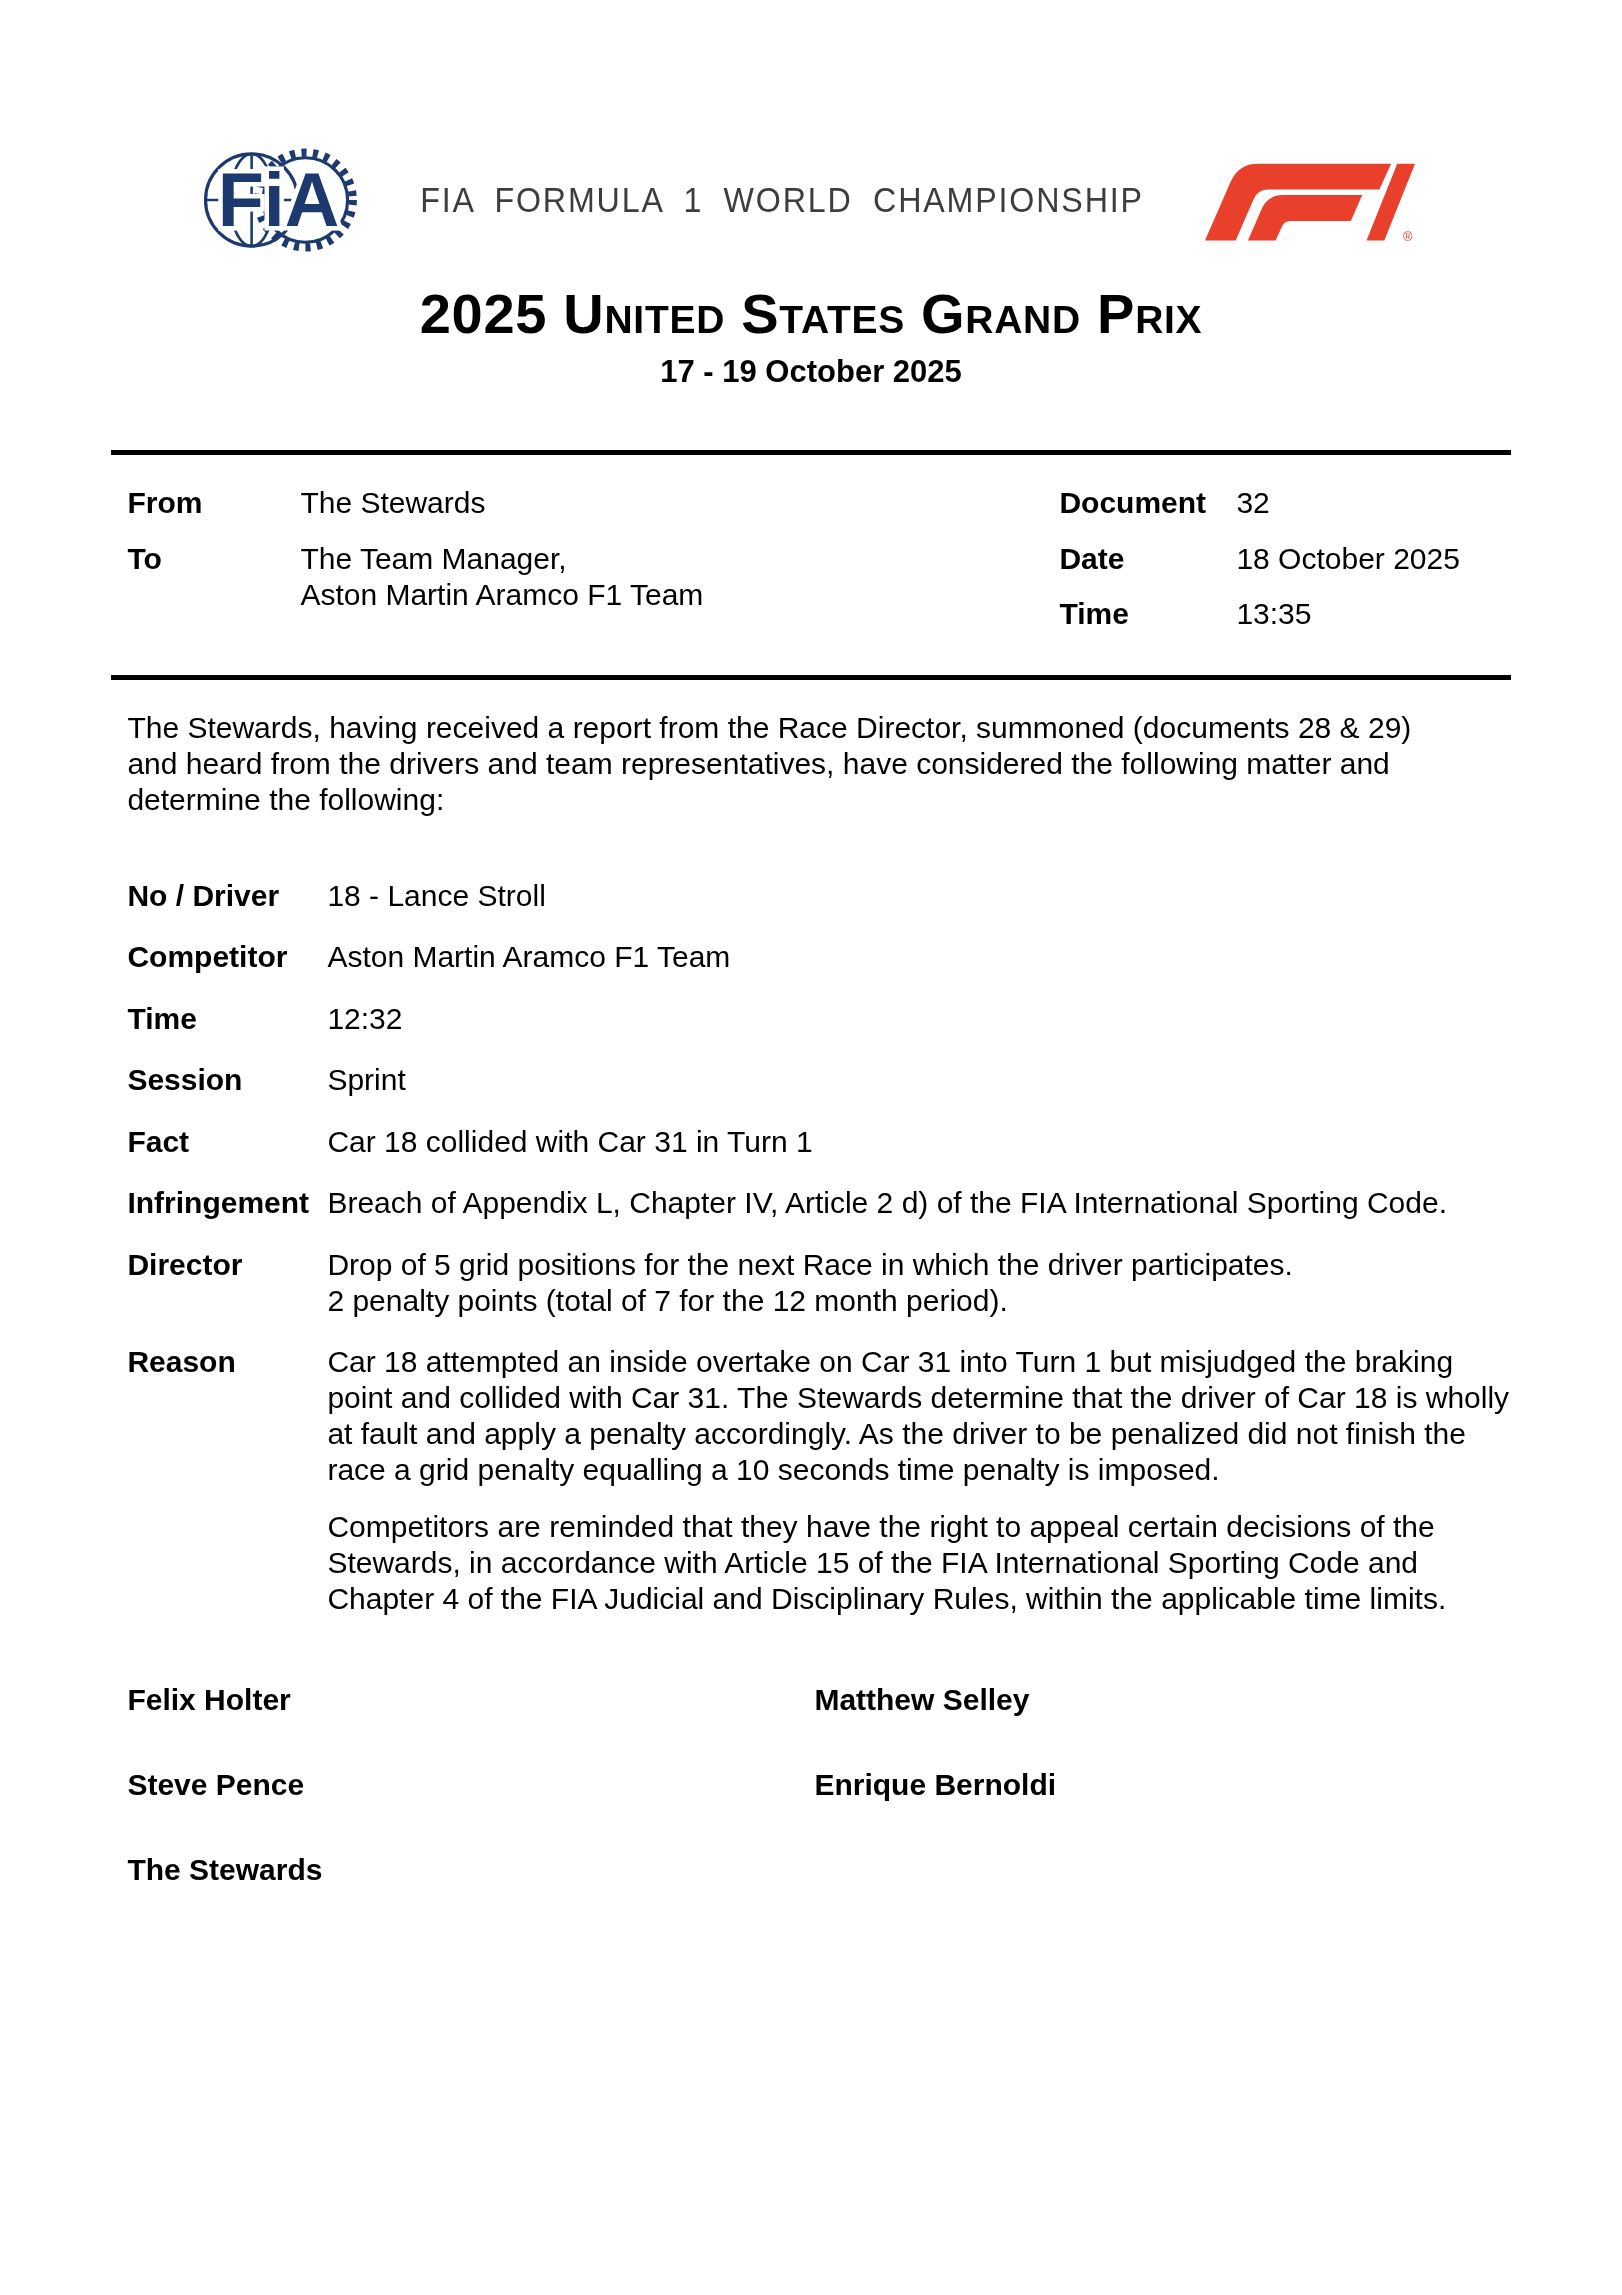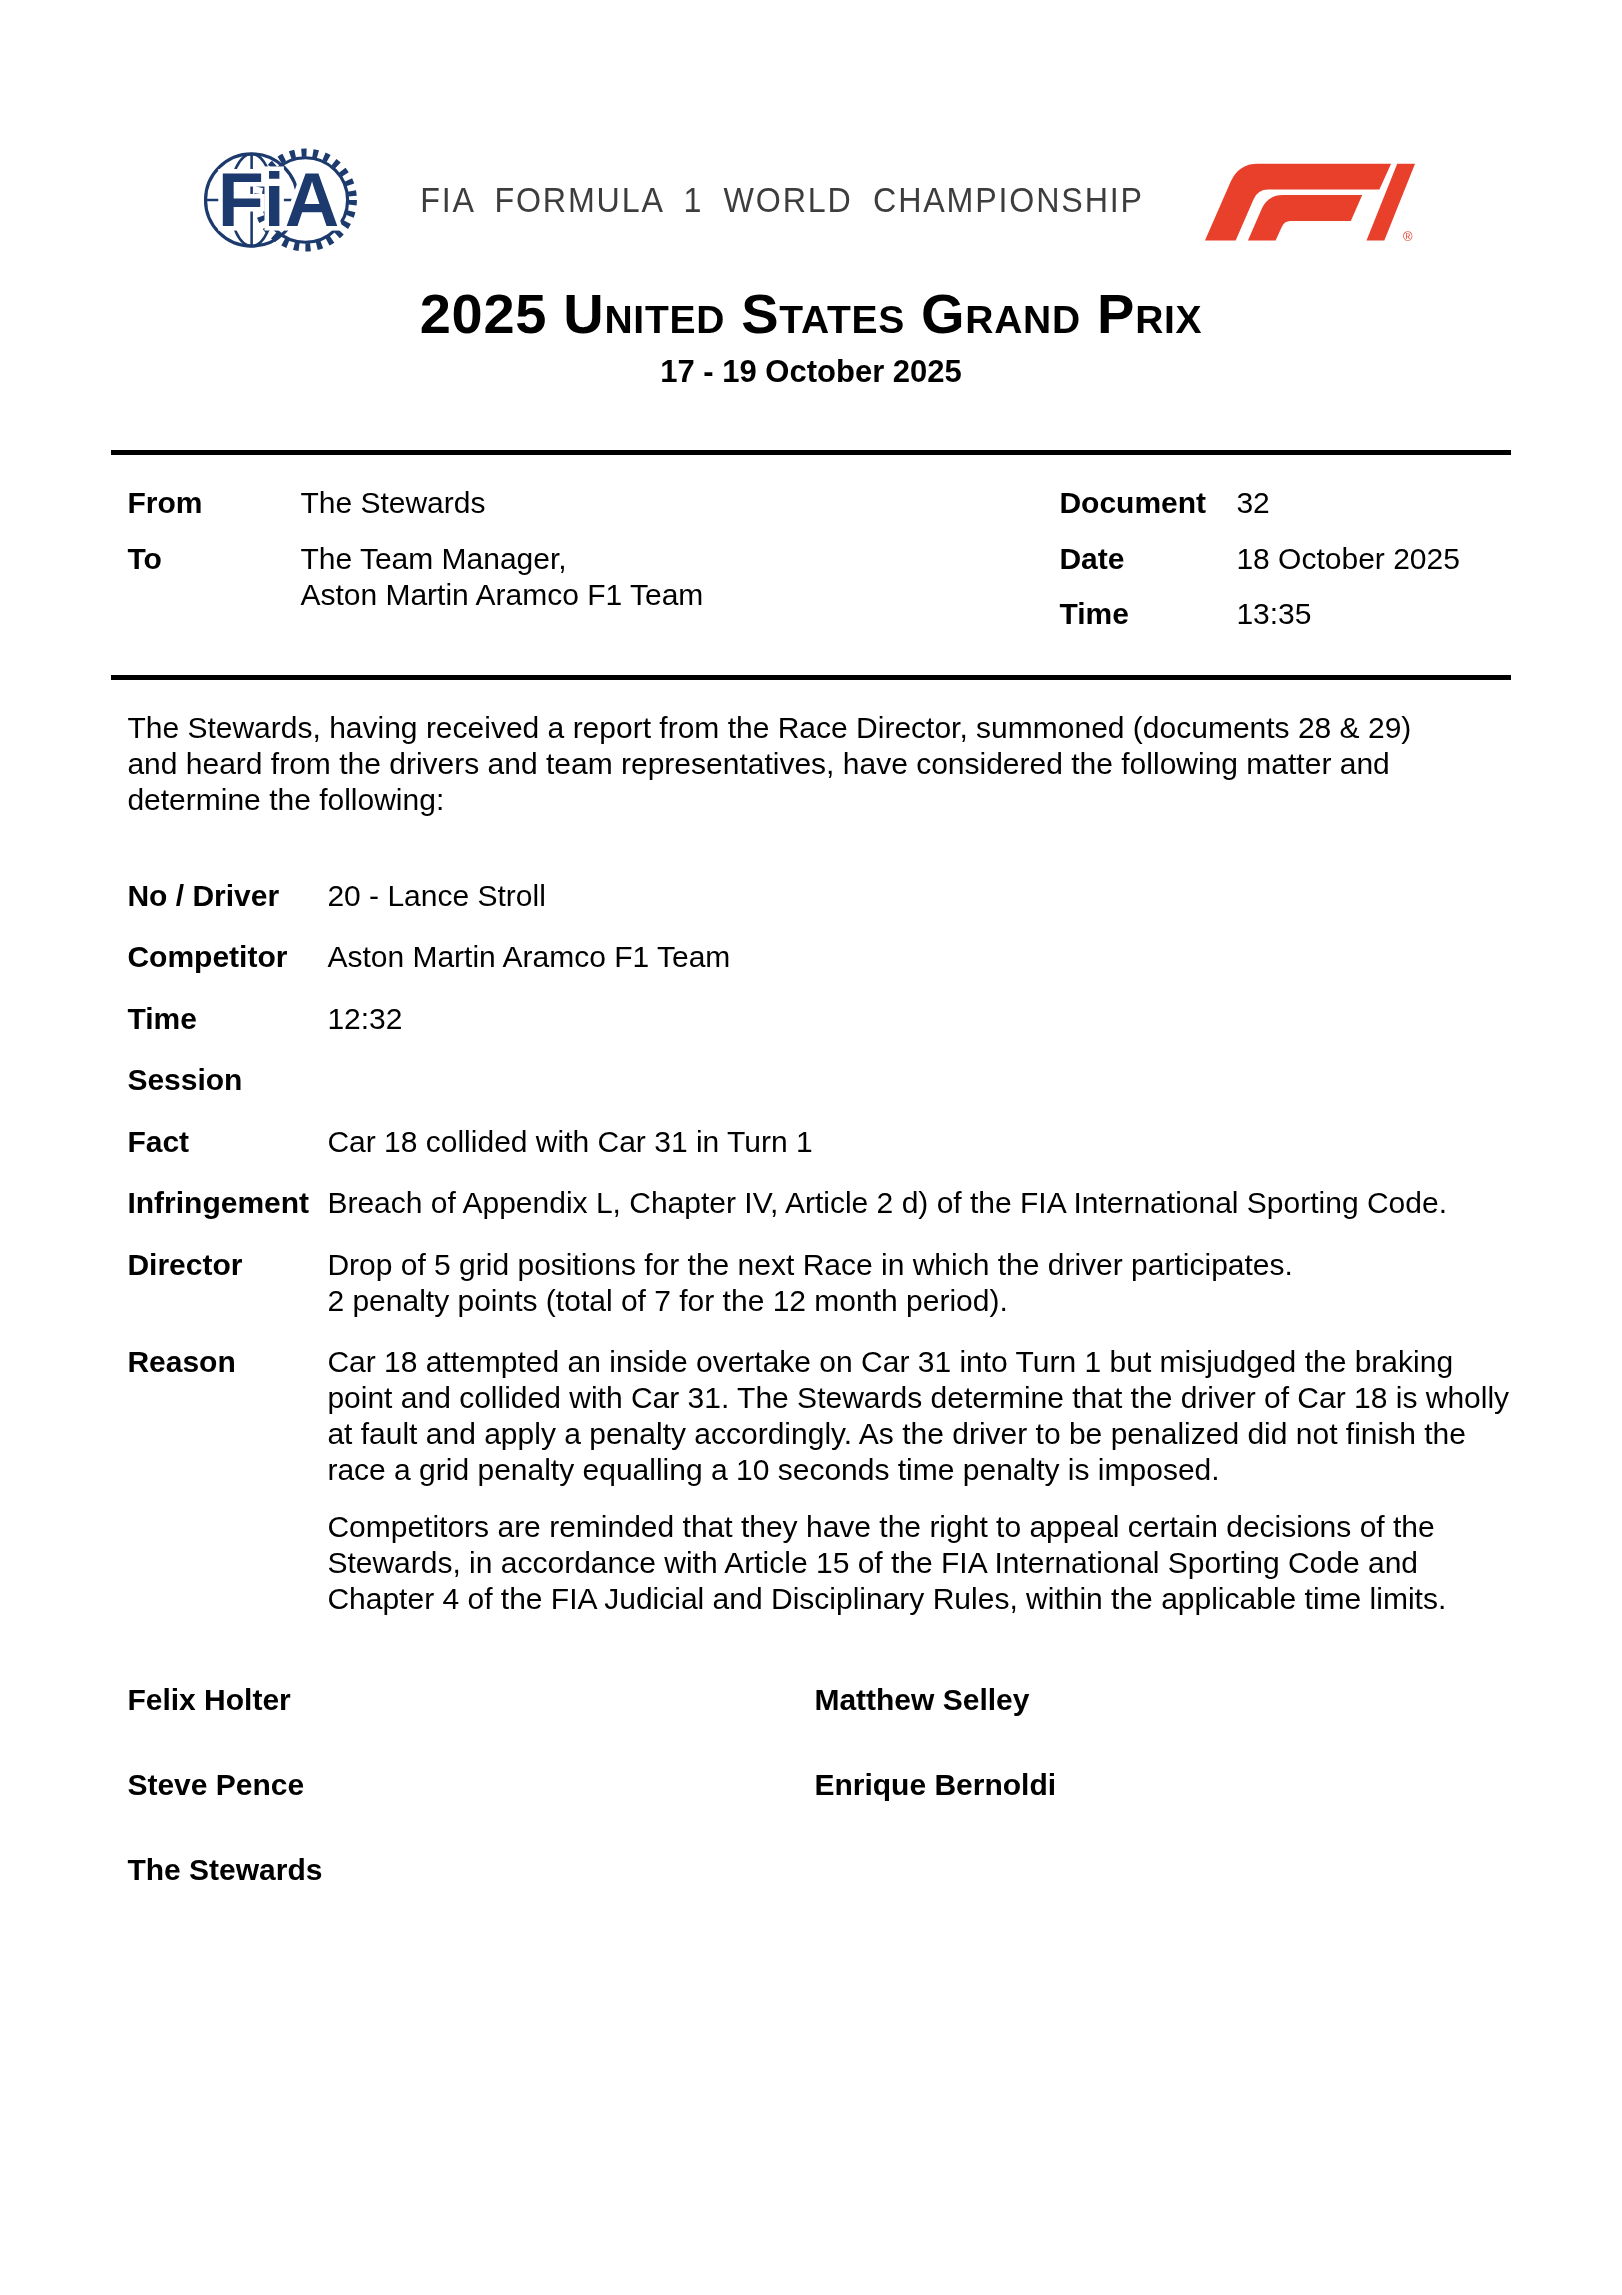--- a/index.html
+++ b/index.html
@@ -120,35 +120,36 @@
       </div>
     </div>
   </section>
 
   <p class="intro">The Stewards, having received a report from the Race Director, summoned (documents 28 &amp; 29) and heard from the drivers and team representatives, have considered the following matter and determine the following:</p>
 
   <section class="fields">
 
     <div class="field-row">
       <span class="field-label">No / Driver</span>
-      <span class="field-value">20 - Lance Stroll</span>
+      <span class="field-value">18 - Lance Stroll</span>
     </div>
 
     <div class="field-row">
       <span class="field-label">Competitor</span>
       <span class="field-value">Aston Martin Aramco F1 Team</span>
     </div>
 
     <div class="field-row">
       <span class="field-label">Time</span>
       <span class="field-value">12:32</span>
     </div>
 
     <div class="field-row">
       <span class="field-label">Session</span>
+      <span class="field-value">Sprint</span>
     </div>
 
     <div class="field-row">
       <span class="field-label">Fact</span>
       <span class="field-value">Car 18 collided with Car 31 in Turn 1</span>
     </div>
 
     <div class="field-row">
       <span class="field-label">Infringement</span>
       <span class="field-value">Breach of Appendix L, Chapter IV, Article 2 d) of the FIA International Sporting Code.</span>

